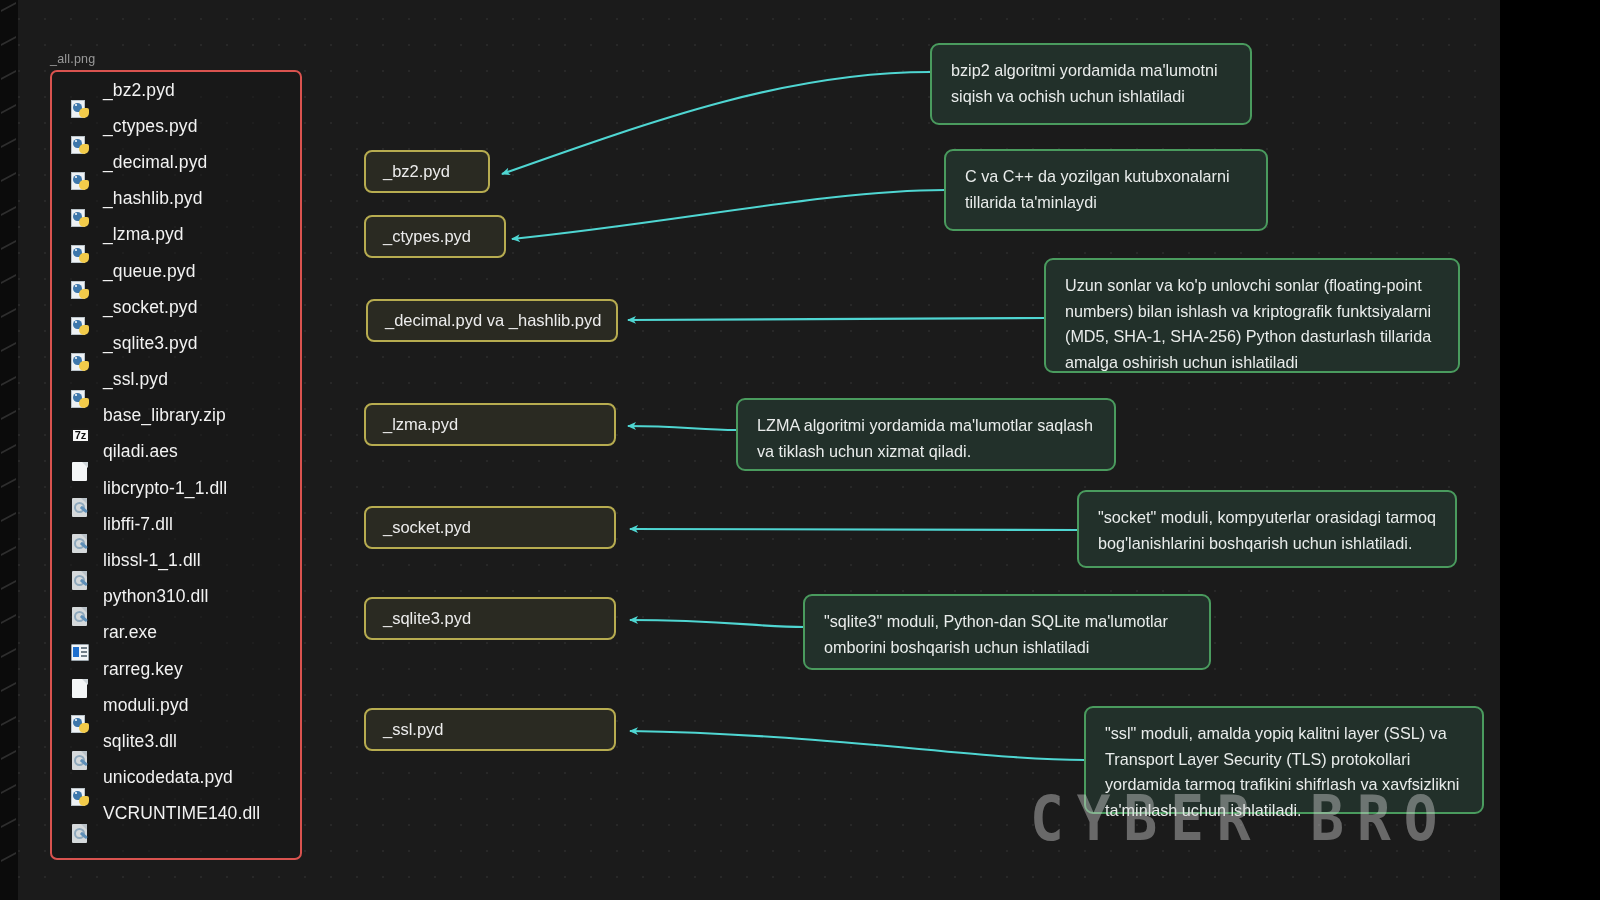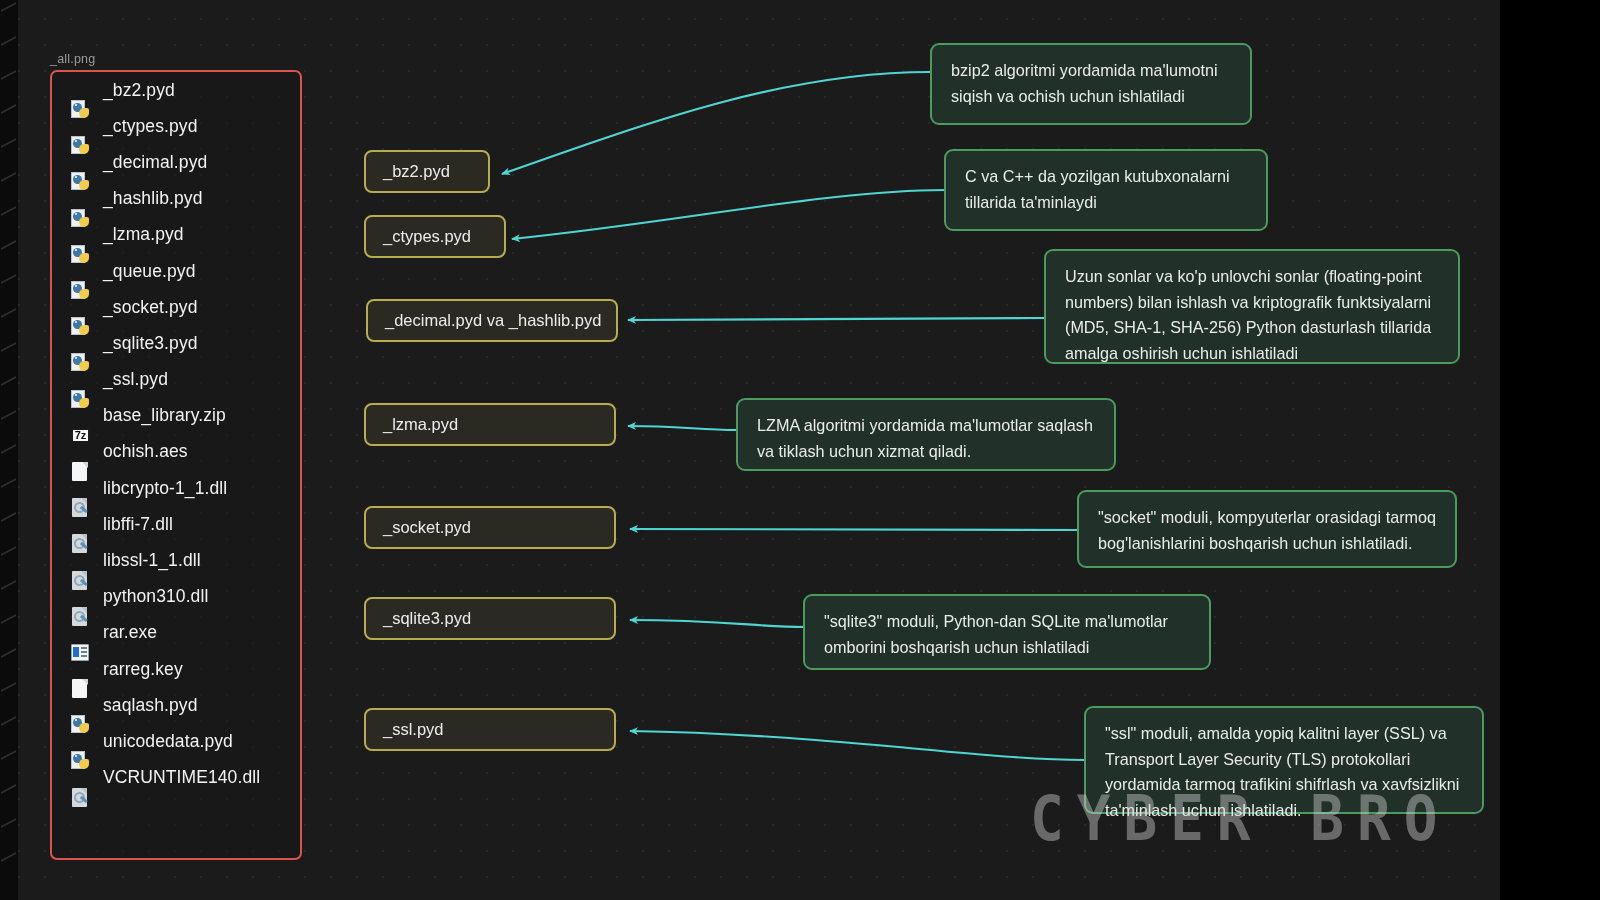--- a/index.html
+++ b/index.html
@@ -382,21 +382,21 @@
           <span class="ficon ic-zip">
             <span class="z-box">7z</span>
           </span>
           <span class="file-name">base_library.zip</span>
         </div>
         <div class="file-row">
           <span class="ficon ic-page">
             <span class="pg"></span>
             <span class="fold"></span>
           </span>
-          <span class="file-name">ochish.aes</span>
+          <span class="file-name">qiladi.aes</span>
         </div>
         <div class="file-row">
           <span class="ficon ic-dll">
             <span class="pg"></span>
             <span class="fold"></span>
             <span class="gear"></span>
             <span class="wrench"></span>
           </span>
           <span class="file-name">libcrypto-1_1.dll</span>
         </div>
@@ -444,38 +444,47 @@
           </span>
           <span class="file-name">rarreg.key</span>
         </div>
         <div class="file-row">
           <span class="ficon ic-python">
             <span class="p-page"></span>
             <span class="p-blue"></span>
             <span class="p-dot"></span>
             <span class="p-yellow"></span>
           </span>
-          <span class="file-name">saqlash.pyd</span>
-        </div>
-        <div class="file-row">
-          <span class="ficon ic-python">
-            <span class="p-page"></span>
-            <span class="p-blue"></span>
-            <span class="p-dot"></span>
-            <span class="p-yellow"></span>
-          </span>
-          <span class="file-name">unicodedata.pyd</span>
+          <span class="file-name">moduli.pyd</span>
         </div>
         <div class="file-row">
           <span class="ficon ic-dll">
             <span class="pg"></span>
             <span class="fold"></span>
             <span class="gear"></span>
             <span class="wrench"></span>
           </span>
+          <span class="file-name">sqlite3.dll</span>
+        </div>
+        <div class="file-row">
+          <span class="ficon ic-python">
+            <span class="p-page"></span>
+            <span class="p-blue"></span>
+            <span class="p-dot"></span>
+            <span class="p-yellow"></span>
+          </span>
+          <span class="file-name">unicodedata.pyd</span>
+        </div>
+        <div class="file-row">
+          <span class="ficon ic-dll">
+            <span class="pg"></span>
+            <span class="fold"></span>
+            <span class="gear"></span>
+            <span class="wrench"></span>
+          </span>
           <span class="file-name">VCRUNTIME140.dll</span>
         </div>
       </div>
   </div>
 
   <div class="node" style="left:364px; top:150px; width:126px; height:43px;">
     <span>_bz2.pyd</span>
   </div>
 
   <div class="node" style="left:364px; top:215px; width:142px; height:43px;">
@@ -503,21 +512,21 @@
   </div>
 
   <div class="note" style="left:930px; top:43px; width:322px; height:82px;">
     <span>bzip2 algoritmi yordamida ma'lumotni siqish va ochish uchun ishlatiladi</span>
   </div>
 
   <div class="note" style="left:944px; top:149px; width:324px; height:82px;">
     <span>C va C++ da yozilgan kutubxonalarni tillarida ta'minlaydi</span>
   </div>
 
-  <div class="note" style="left:1044px; top:249px; width:416px; height:115px;">
+  <div class="note" style="left:1044px; top:258px; width:416px; height:115px;">
     <span>Uzun sonlar va ko'p unlovchi sonlar (floating-point numbers) bilan ishlash va kriptografik funktsiyalarni (MD5, SHA-1, SHA-256) Python dasturlash tillarida amalga oshirish uchun ishlatiladi</span>
   </div>
 
   <div class="note" style="left:736px; top:398px; width:380px; height:73px;">
     <span>LZMA algoritmi yordamida ma'lumotlar saqlash va tiklash uchun xizmat qiladi.</span>
   </div>
 
   <div class="note" style="left:1077px; top:490px; width:380px; height:78px;">
     <span>"socket" moduli, kompyuterlar orasidagi tarmoq bog'lanishlarini boshqarish uchun ishlatiladi.</span>
   </div>

